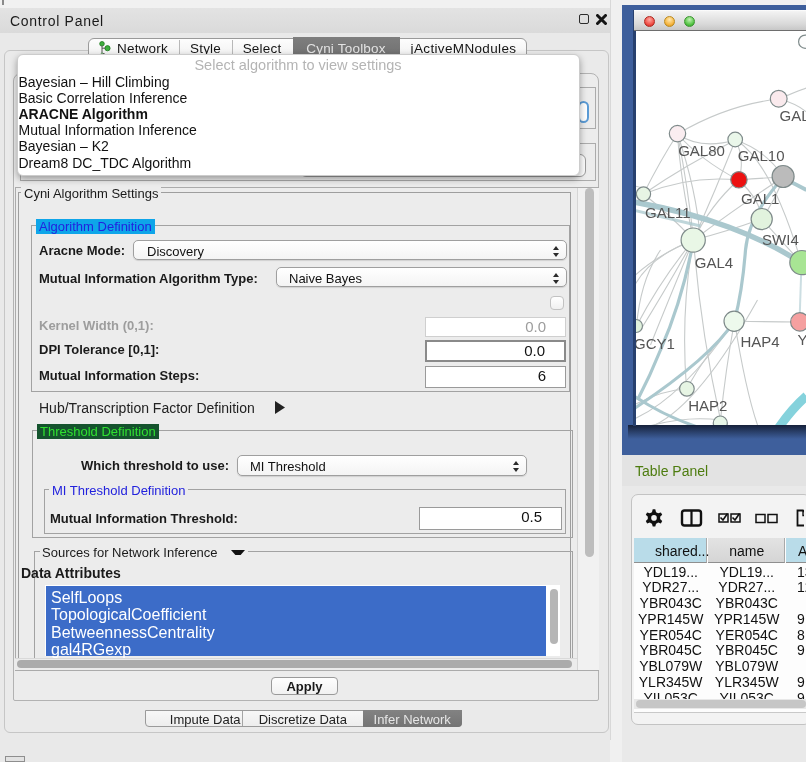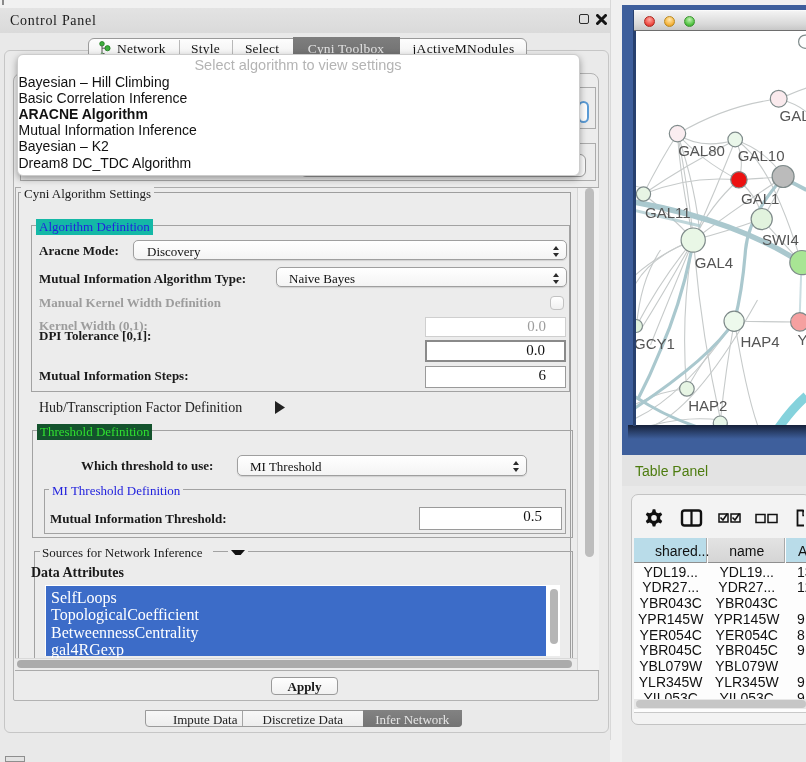--- a/index.html
+++ b/index.html
@@ -11,21 +11,21 @@
   .btabtx { font-size:13px; color:#222; text-align:center; }
   .combo { border:1px solid #9f9f9f; border-radius:5px; background:linear-gradient(#ffffff,#f4f4f4); box-shadow:0 1px 1px rgba(0,0,0,0.12); }
   .combo .ct { position:absolute; left:12px; top:2.5px; font-size:13px; color:#111; }
   .combo::before { content:""; position:absolute; right:7px; top:4.5px; width:0; height:0; border-left:3px solid transparent; border-right:3px solid transparent; border-bottom:4px solid #2a2a2a; }
   .combo::after { content:""; position:absolute; right:7px; top:11.5px; width:0; height:0; border-left:3px solid transparent; border-right:3px solid transparent; border-top:4px solid #2a2a2a; }
   .fld { background:#fff; font-size:15px; text-align:right; padding:0px 19px 0 0; }
 </style>
 </head>
 <body>
 
-<div class="abs" id="leftroot" style="left:0;top:0;width:622px;height:618px;background:#e9e9e9;font-family:Liberation Serif, serif;">
+<div class="abs" id="leftroot" style="left:0;top:0;width:622px;height:618px;background:#e9e9e9;">
 
   <div class="abs" style="left:0;top:0;width:622px;height:8px;background:#f1f1f1;"></div>
   <div class="abs" style="left:2px;top:0;width:2px;height:5px;background:#8a8a8a;"></div>
 
   <div class="abs" style="left:0;top:8px;width:622px;height:25px;background:linear-gradient(#e3e3e3,#dadada);"></div>
   <div class="abs" style="left:10px;top:12.5px;font-size:14px;letter-spacing:0.7px;color:#1a1a1a;">Control Panel</div>
   <div class="abs" style="left:579px;top:13.5px;width:10px;height:10px;border:1.6px solid #2c2c2c;border-radius:2px;"></div>
   <svg class="abs" style="left:595.5px;top:13.5px;" width="11" height="11">
       <path d="M1.5,1.5 L9.5,9.5 M9.5,1.5 L1.5,9.5" stroke="#141414" stroke-width="3" stroke-linecap="round"></path>
     </svg>
@@ -55,37 +55,36 @@
   <div class="abs" style="left:578px;top:101px;width:11px;height:22px;border:2.5px solid #5b9bd5;border-radius:6px;background:#fff;"></div>
   <div class="abs" style="left:20px;top:143px;width:576px;height:38px;border:1px solid #ababab;background:#ececec;"></div>
   <div class="abs" style="left:300px;top:154px;width:286px;height:23px;border:1px solid #9b9b9b;border-radius:6px;background:#fdfdfd;"></div>
 
   <div class="abs" style="left:14.5px;top:186.5px;width:584.5px;height:484px;border:1px solid #ababab;background:#ececec;"></div>
 
   <div class="abs" style="left:17.5px;top:192px;width:553px;height:466px;border:1px solid #9e9e9e;border-bottom:none;"></div>
   <div class="abs" style="left:21px;top:186px;background:#ececec;padding:0 3px;font-size:13px;color:#1a1a1a;">Cyni Algorithm Settings</div>
 
   <div class="abs" style="left:31px;top:225px;width:539px;height:167px;border:1px solid #a2a2a2;"></div>
-  <div class="abs" style="left:36px;top:219px;background:#14b8a6;padding:0 3px;font-size:13px;color:#2222dd;">Algorithm Definition</div>
+  <div class="abs" style="left:36px;top:219px;background:#0ea5e9;padding:0 3px;font-size:13px;color:#2222dd;">Algorithm Definition</div>
 
   <div class="abs lbl" style="left:39px;top:243px;font-size:13px;font-weight:bold;color:#1a1a1a;">Aracne Mode:</div>
   <div class="combo abs" style="left:133px;top:240px;width:434px;height:20px;">
       <span class="ct" style="left:13px;">Discovery</span>
     </div>
   <div class="abs lbl" style="left:39px;top:271px;font-size:13px;font-weight:bold;color:#1a1a1a;">Mutual Information Algorithm Type:</div>
   <div class="combo abs" style="left:276px;top:267px;width:291px;height:20px;">
       <span class="ct">Naive Bayes</span>
     </div>
 
-  <div class="abs" style="left:39px;top:295px;font-size:13px;font-weight:bold;color:#9d9d9d;">Manual Kernel Width Definition</div>
   <div class="abs" style="left:550px;top:296px;width:14px;height:14px;border:1.5px solid #c2c2c2;border-radius:4px;background:linear-gradient(#fff,#f0f0f0);"></div>
 
   <div class="abs" style="left:39px;top:318px;font-size:13px;font-weight:bold;color:#9d9d9d;">Kernel Width (0,1):</div>
   <div class="abs fld" style="left:425px;top:317px;width:141px;height:20px;border:1px solid #cfcfcf;color:#9d9d9d;">0.0</div>
-  <div class="abs" style="left:39px;top:328px;font-size:13px;font-weight:bold;color:#1a1a1a;">DPI Tolerance [0,1]:</div>
+  <div class="abs" style="left:39px;top:342px;font-size:13px;font-weight:bold;color:#1a1a1a;">DPI Tolerance [0,1]:</div>
   <div class="abs fld" style="left:425px;top:340px;width:141px;height:22px;border:2px solid #8a8a8a;color:#111;">0.0</div>
   <div class="abs" style="left:39px;top:368px;font-size:13px;font-weight:bold;color:#1a1a1a;">Mutual Information Steps:</div>
   <div class="abs fld" style="left:425px;top:365.5px;width:141px;height:22px;border:1px solid #9a9a9a;color:#111;">6</div>
 
   <div class="abs" style="left:39px;top:400px;font-size:14px;color:#222;">Hub/Transcription Factor Definition</div>
   <svg class="abs" style="left:274px;top:400px;" width="12" height="15">
       <path d="M1,1 L11,7.5 L1,14 Z" fill="#222"></path>
     </svg>
 
   <div class="abs" style="left:32px;top:430px;width:541px;height:108px;border:1px solid #a2a2a2;"></div>
@@ -99,21 +98,21 @@
   <div class="abs" style="left:44px;top:489px;width:522px;height:45px;border:1px solid #a2a2a2;"></div>
   <div class="abs" style="left:49px;top:483px;background:#ececec;padding:0 3px;font-size:13px;color:#2222dd;">MI Threshold Definition</div>
   <div class="abs" style="left:50px;top:511px;font-size:13px;font-weight:bold;color:#1a1a1a;">Mutual Information Threshold:</div>
   <div class="abs fld" style="left:419px;top:507px;width:143px;height:23px;border:1px solid #9a9a9a;color:#111;">0.5</div>
 
   <div class="abs" style="left:33.5px;top:551px;width:539px;height:107px;border:1px solid #a2a2a2;border-bottom:none;"></div>
   <div class="abs" style="left:40px;top:545px;background:#ececec;padding:0 10px 0 2px;font-size:13px;color:#1a1a1a;">Sources for Network Inference</div>
   <svg class="abs" style="left:228px;top:546px;background:#ececec;padding-top:3px;" width="20" height="9">
       <path d="M3,1 L17,1 L10,9 Z" fill="#111"></path>
     </svg>
-  <div class="abs" style="left:31px;top:564.5px;font-size:14px;font-weight:bold;color:#1a1a1a;">Data Attributes</div>
+  <div class="abs" style="left:21px;top:564.5px;font-size:14px;font-weight:bold;color:#1a1a1a;">Data Attributes</div>
 
   <div class="abs" style="left:45px;top:585px;width:515px;height:71px;background:#fff;"></div>
   <div class="abs" style="left:45.5px;top:585.5px;width:500px;height:70px;background:#3c6cc8;"></div>
   <div class="abs" style="left:51px;top:589px;font-size:16px;color:#fff;line-height:17.3px;">SelfLoops<br>TopologicalCoefficient<br>BetweennessCentrality<br>gal4RGexp</div>
   <div class="abs" style="left:550px;top:588.5px;width:8px;height:55px;background:#b5b5b5;border-radius:4px;"></div>
 
   <div class="abs" style="left:577px;top:187.5px;width:22px;height:482px;background:#f1f1f1;border-left:1px solid #d5d5d5;"></div>
   <div class="abs" style="left:584.5px;top:188px;width:9.5px;height:369px;background:#bdbdbd;border-radius:5px;"></div>
   <div class="abs" style="left:15px;top:657.5px;width:562px;height:12.5px;background:#ececec;border-top:1px solid #d9d9d9;"></div>
   <div class="abs" style="left:17px;top:659.5px;width:555px;height:8px;background:#ababab;border-radius:4px;"></div>

